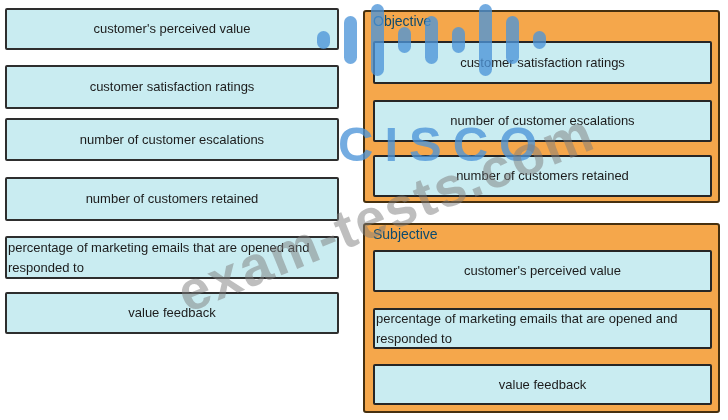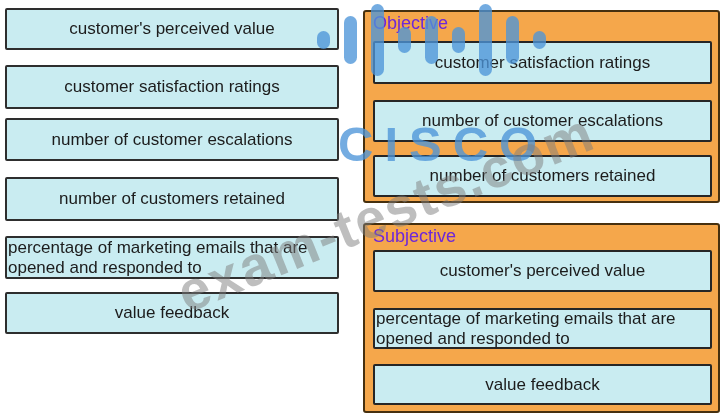--- a/index.html
+++ b/index.html
@@ -5,31 +5,31 @@
   html,body { margin:0; padding:0; background:#ffffff; }
   .stage {
     position:relative; width:728px; height:420px; background:#ffffff;
     font-family:"Liberation Sans", sans-serif; overflow:hidden;
   }
   
   .item-box {
     position:absolute; box-sizing:border-box;
     background:#c9ecf1; border:2px solid #2e2e2e; border-radius:2px;
     display:flex; align-items:center; justify-content:center;
-    font-size:17px; line-height:20px; color:#1c1c1c; text-align:center;
+    font-size:13px; line-height:20px; color:#1c1c1c; text-align:center;
   }
   .item-box.left-text { justify-content:flex-start; text-align:left; padding:0 1px; }
   
   .panel {
     position:absolute; box-sizing:border-box;
     background:#f5a74b; border:2px solid #46300f; border-radius:3px;
   }
   .panel-label {
     position:absolute; top:1px; left:8px;
-    font-size:18px; color:#6d28d9;
+    font-size:14px; color:#0c4a6e;
   }
   .panel .item-box { border-color:#262626; }
   
   .wm { position:absolute; pointer-events:none; z-index:9; }
   .cisco-bars {
     left:317px; top:2px; height:76px;
     display:flex; align-items:center; gap:14px;
   }
   .cisco-bars span { width:13px; border-radius:7px; background:rgba(77,149,217,0.78); }
   .cisco-bars span:nth-child(1){height:18px;}

